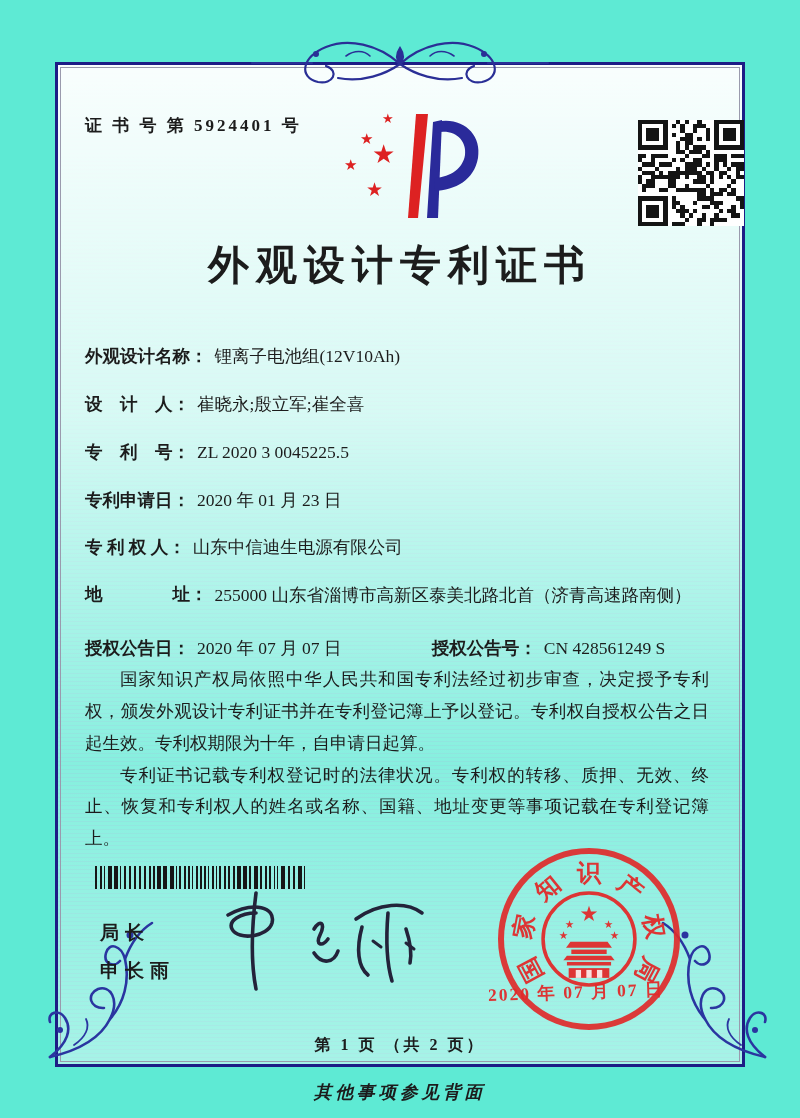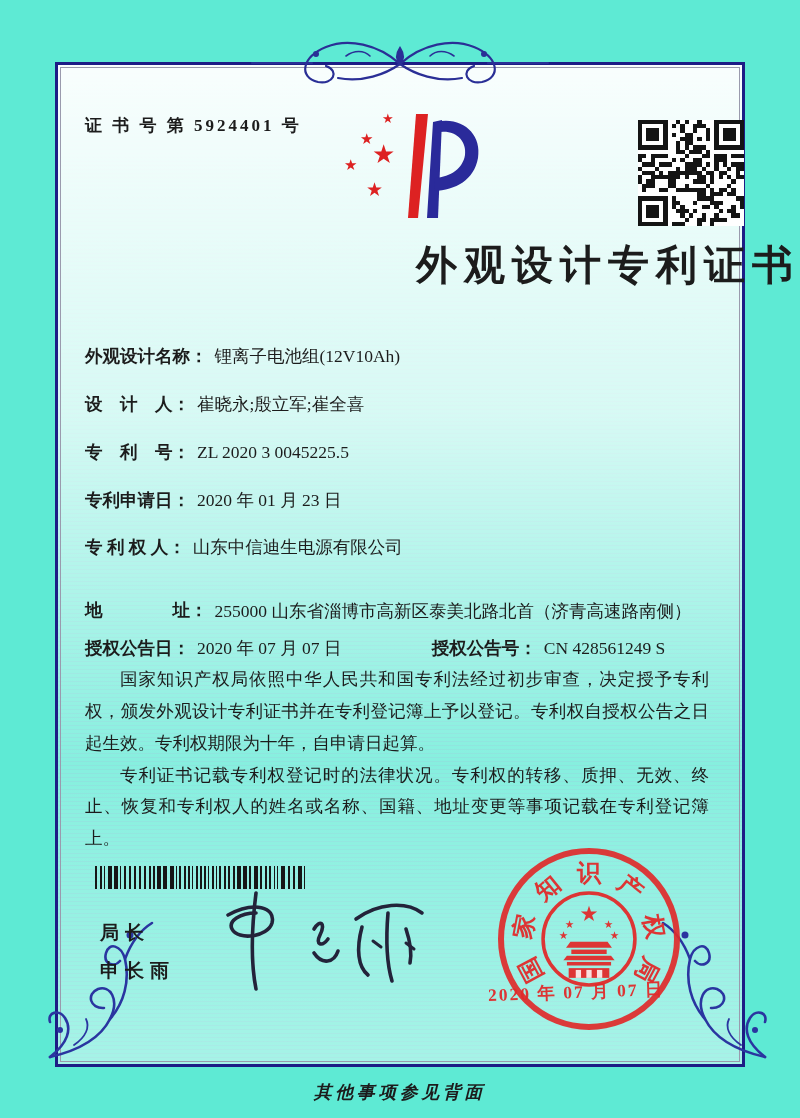--- a/index.html
+++ b/index.html
@@ -21,21 +21,21 @@
   .ornament{position:absolute;pointer-events:none;}
   .orn-top{left:50%;top:30px;transform:translateX(-50%);}
   .orn-bl{left:40px;top:905px;}
   .orn-br{left:660px;top:905px;transform:scaleX(-1);}
   
   .cert-no{position:absolute;left:85px;top:114px;font-size:17px;font-weight:600;letter-spacing:3px;}
   .logo{position:absolute;left:330px;top:100px;width:170px;height:135px;}
   .logo .star{position:absolute;color:#dd2222;line-height:1;}
   .qr{position:absolute;left:638px;top:120px;width:106px;height:106px;background:#fff;}
   .qr svg{width:100%;height:100%;shape-rendering:crispEdges;}
-  .title{position:absolute;left:0;width:100%;top:238px;text-align:right;
+  .title{position:absolute;left:0;width:100%;top:238px;text-align:center;
     font-size:41px;font-weight:600;letter-spacing:7px;}
   
   .fields{position:absolute;left:85px;top:336px;width:628px;font-size:17.5px;}
   .frow{position:absolute;left:0;white-space:nowrap;}
   .flabel{font-weight:700;}
   .fvalue{font-weight:500;margin-left:7px;}
   .fvalue.wrap{display:inline-block;white-space:normal;width:508px;vertical-align:top;line-height:1.55;}
   .grant-group{margin-right:86px;}
   
   .law{position:absolute;left:85px;top:664px;width:624px;font-size:17.5px;line-height:1.82;
@@ -351,21 +351,21 @@
     </div>
     <div class="frow" style="top:104px;">
       <span class="flabel">专　利　号：</span><span class="fvalue">ZL 2020 3 0045225.5</span>
     </div>
     <div class="frow" style="top:152px;">
       <span class="flabel">专利申请日：</span><span class="fvalue">2020 年 01 月 23 日</span>
     </div>
     <div class="frow" style="top:199px;">
       <span class="flabel">专 利 权 人：</span><span class="fvalue">山东中信迪生电源有限公司</span>
     </div>
-    <div class="frow" style="top:246px;margin-top:16px;">
+    <div class="frow" style="top:246px;">
       <span class="flabel" style="vertical-align:top;">地　　　　址：</span><span class="fvalue wrap">255000  山东省淄博市高新区泰美北路北首（济青高速路南侧）</span>
     </div>
     <div class="frow" style="top:300px;">
       <span class="grant-group"><span class="flabel">授权公告日：</span><span class="fvalue">2020 年 07 月 07 日</span></span>
       <span><span class="flabel">授权公告号：</span><span class="fvalue">CN 428561249 S</span></span>
     </div>
   </div>
 
   <div class="law">
     <p>国家知识产权局依照中华人民共和国专利法经过初步审查，决定授予专利权，颁发外观设计专利证书并在专利登记簿上予以登记。专利权自授权公告之日起生效。专利权期限为十年，自申请日起算。</p>
@@ -458,15 +458,16 @@
         <rect x="35" y="86" width="50" height="4"></rect>
         <rect x="37" y="93" width="46" height="11"></rect>
         <rect x="45" y="95" width="6" height="9" fill="#fff" opacity=".85"></rect>
         <rect x="57" y="95" width="6" height="9" fill="#fff" opacity=".85"></rect>
         <rect x="69" y="95" width="6" height="9" fill="#fff" opacity=".85"></rect>
       </g>
     </svg>
   </div>
   <div class="seal-date">2020 年 07 月 07 日</div>
 
+  <div class="page-info">第 1 页 （共 2 页）</div>
   <div class="back-note">其他事项参见背面</div>
 
 </div>
 
 </body></html>

